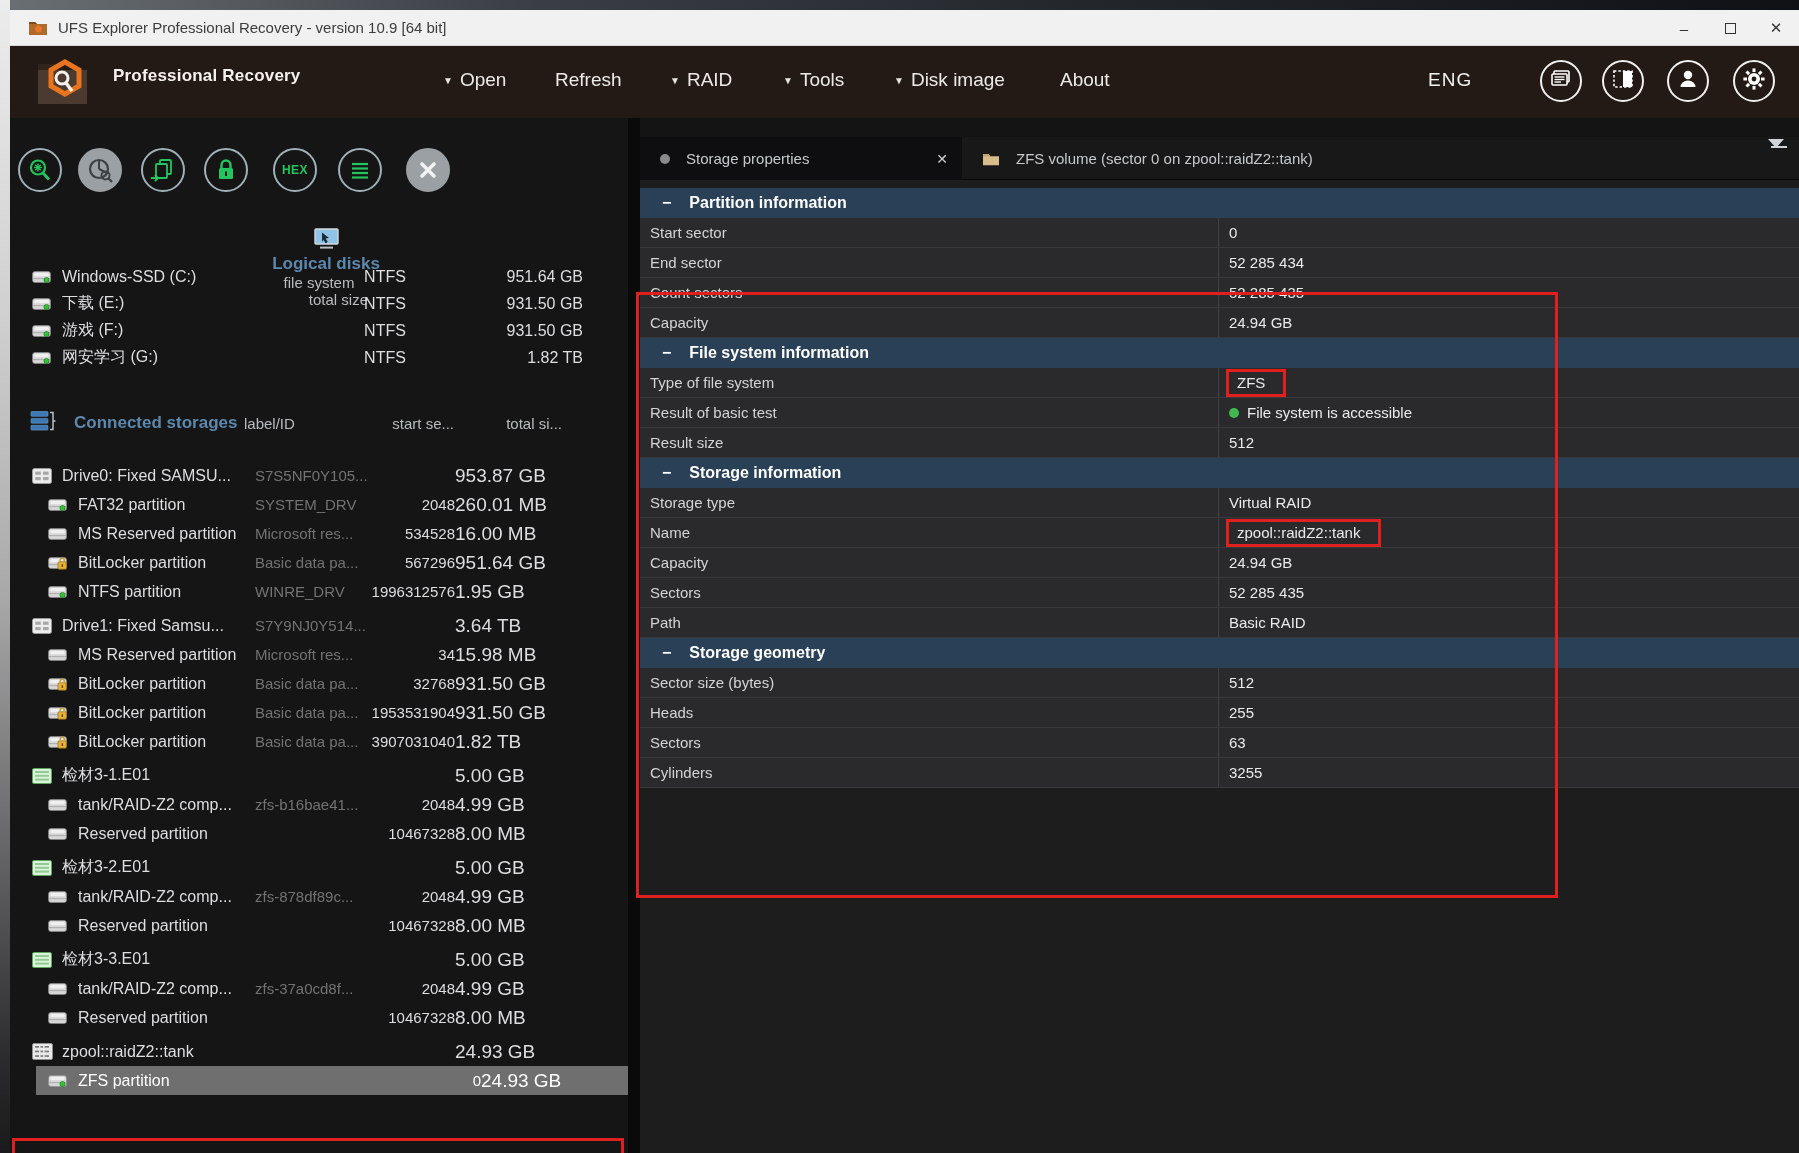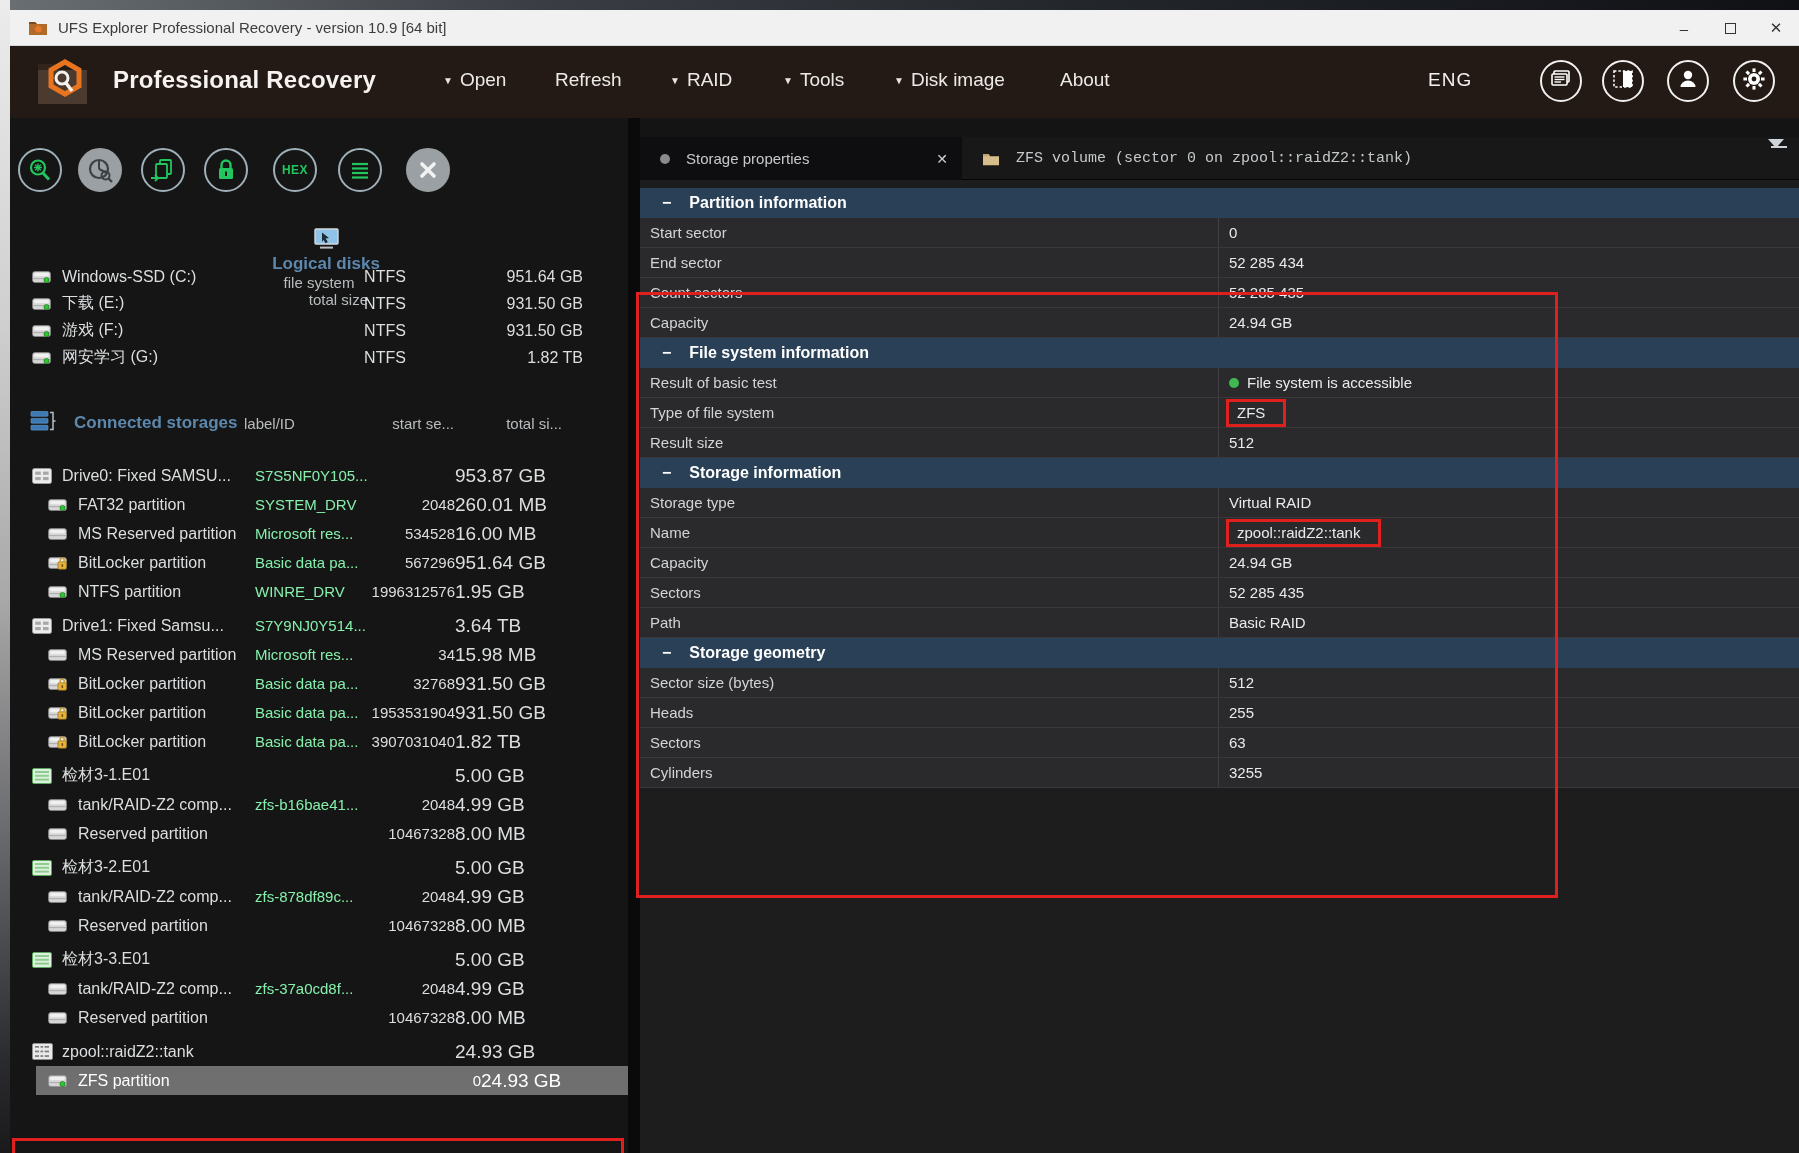--- a/index.html
+++ b/index.html
@@ -21,21 +21,21 @@
   #titlebar-icon { margin-left:18px; width:20px; height:18px; }
   #titlebar-title { margin-left:10px; font-size:15px; color:#3c3c3c; }
   #win-controls { position:absolute; right:0; top:0; height:36px; display:flex; }
   .winbtn { width:46px; height:36px; display:flex; align-items:center; justify-content:center;
     color:#333; font-size:15px; }
   .winbtn .boxglyph { width:11px; height:11px; border:1.2px solid #333; display:block; }
 
   
   #menubar { left:0; top:36px; width:100%; height:72px; background:#241a15; }
   #brand-logo { left:22px; top:8px; width:66px; height:56px; }
-  #brand-name { left:103px; top:20px; font-size:24px; font-weight:bold; color:#f5f2ef; letter-spacing:0.2px; }
+  #brand-name { left:103px; top:20px; font-size:17px; font-weight:bold; color:#f5f2ef; letter-spacing:0.2px; }
   .mitem { position:absolute; top:23px; font-size:19px; color:#eceae7; display:flex; align-items:center; cursor:default; }
   .mitem .caret { font-size:10px; color:#e8e6e3; margin-right:7px; }
   #menu-lang { left:1418px; top:23px; font-size:19px; color:#f2f2f2; letter-spacing:1px; }
   .circ-btn { position:absolute; top:14px; width:42px; height:42px; border:2px solid #f0f0f0;
     border-radius:50%; display:flex; align-items:center; justify-content:center; }
 
   
   #main { left:0; top:108px; width:100%; height:1035px; }
   #left-panel { left:0; top:0; width:618px; height:1035px; background:#151515; }
   #panel-divider { left:618px; top:0; width:12px; height:1035px; background:#0a0a0a; }
@@ -60,21 +60,21 @@
   .iconw { width:30px; display:flex; align-items:center; }
   .nm { flex:1; white-space:nowrap; overflow:hidden; text-overflow:ellipsis; }
   .c-fs { width:110px; text-align:center; }
   .c-size-ld { width:143px; text-align:right; }
 
   #cs-rows { position:absolute; left:0; top:338px; width:618px; }
   .crow { display:flex; align-items:center; height:29px; padding-right:45px; font-size:16px; color:#dcdee0; }
   .crow.lvl0 { margin-top:5px; }
   .crow .ind0 { width:22px; }
   .crow .ind1 { width:38px; }
-  .c-label { width:112px; font-size:15px; color:#86efac; white-space:nowrap; overflow:hidden; }
+  .c-label { width:112px; font-size:15px; color:#737373; white-space:nowrap; overflow:hidden; }
   .c-start { width:88px; text-align:right; font-size:15px; }
   .c-size  { width:128px; text-align:left; font-size:19px; }
   .crow.selected { margin-left:26px; padding-right:19px; background:#6f6f6f; color:#ffffff; }
   .crow.selected .c-label { color:#fff; }
 
   
   #pretab { left:0; top:0; width:1159px; height:19px; background:#141414; }
   #tabbar { left:0; top:19px; width:1159px; height:43px; background:#181818; border-bottom:1px solid #060606; display:flex; }
   .tab { height:43px; display:flex; align-items:center; position:relative; font-size:15px; color:#c6c9cb; }
   .tab.active { background:#0e0e11; }
@@ -707,21 +707,21 @@
     <div id="right-panel" class="abs">
       <div id="pretab" class="abs"></div>
       <div id="tabbar" class="abs">
           <div class="tab active" style="width: 322px;">
             <span class="ticon">
               <span class="tab-dot"></span>
             </span>
             <span>Storage properties</span>
             <span class="tclose">✕</span>
           </div>
-          <div class="tab" style="width: 578px; font-family: Liberation Mono, monospace;">
+          <div class="tab" style="width: 578px;">
             <span class="ticon">
               <svg width="18" height="14" viewBox="0 0 18 14">
                 <path d="M1 2 h5.5 l1.6 2.2 H17 v9 H1z" fill="#d8bd8c"></path>
                 <path d="M1 2 h5.5 l1.6 2.2 H1z" fill="#c2a36e"></path>
               </svg>
             </span>
             <span>ZFS volume (sector 0 on zpool::raidZ2::tank)</span>
           </div>
         </div>
       <div id="tab-menu-btn">
@@ -764,33 +764,33 @@
             <div class="pval">
               <span>24.94 GB</span>
             </div>
           </div>
           <div class="psec">
             <span class="pminus">−</span>
             <span class="ptitle">File system information</span>
           </div>
           <div class="prow">
             <div class="plabel">
+              <span>Type of file system</span>
+            </div>
+            <div class="pval">
+              <span class="val-box">ZFS</span>
+            </div>
+          </div>
+          <div class="prow">
+            <div class="plabel">
               <span>Result of basic test</span>
             </div>
             <div class="pval">
               <span class="sdot"></span>
               <span>File system is accessible</span>
-            </div>
-          </div>
-          <div class="prow">
-            <div class="plabel">
-              <span>Type of file system</span>
-            </div>
-            <div class="pval">
-              <span class="val-box">ZFS</span>
             </div>
           </div>
           <div class="prow">
             <div class="plabel">
               <span>Result size</span>
             </div>
             <div class="pval">
               <span>512</span>
             </div>
           </div>

